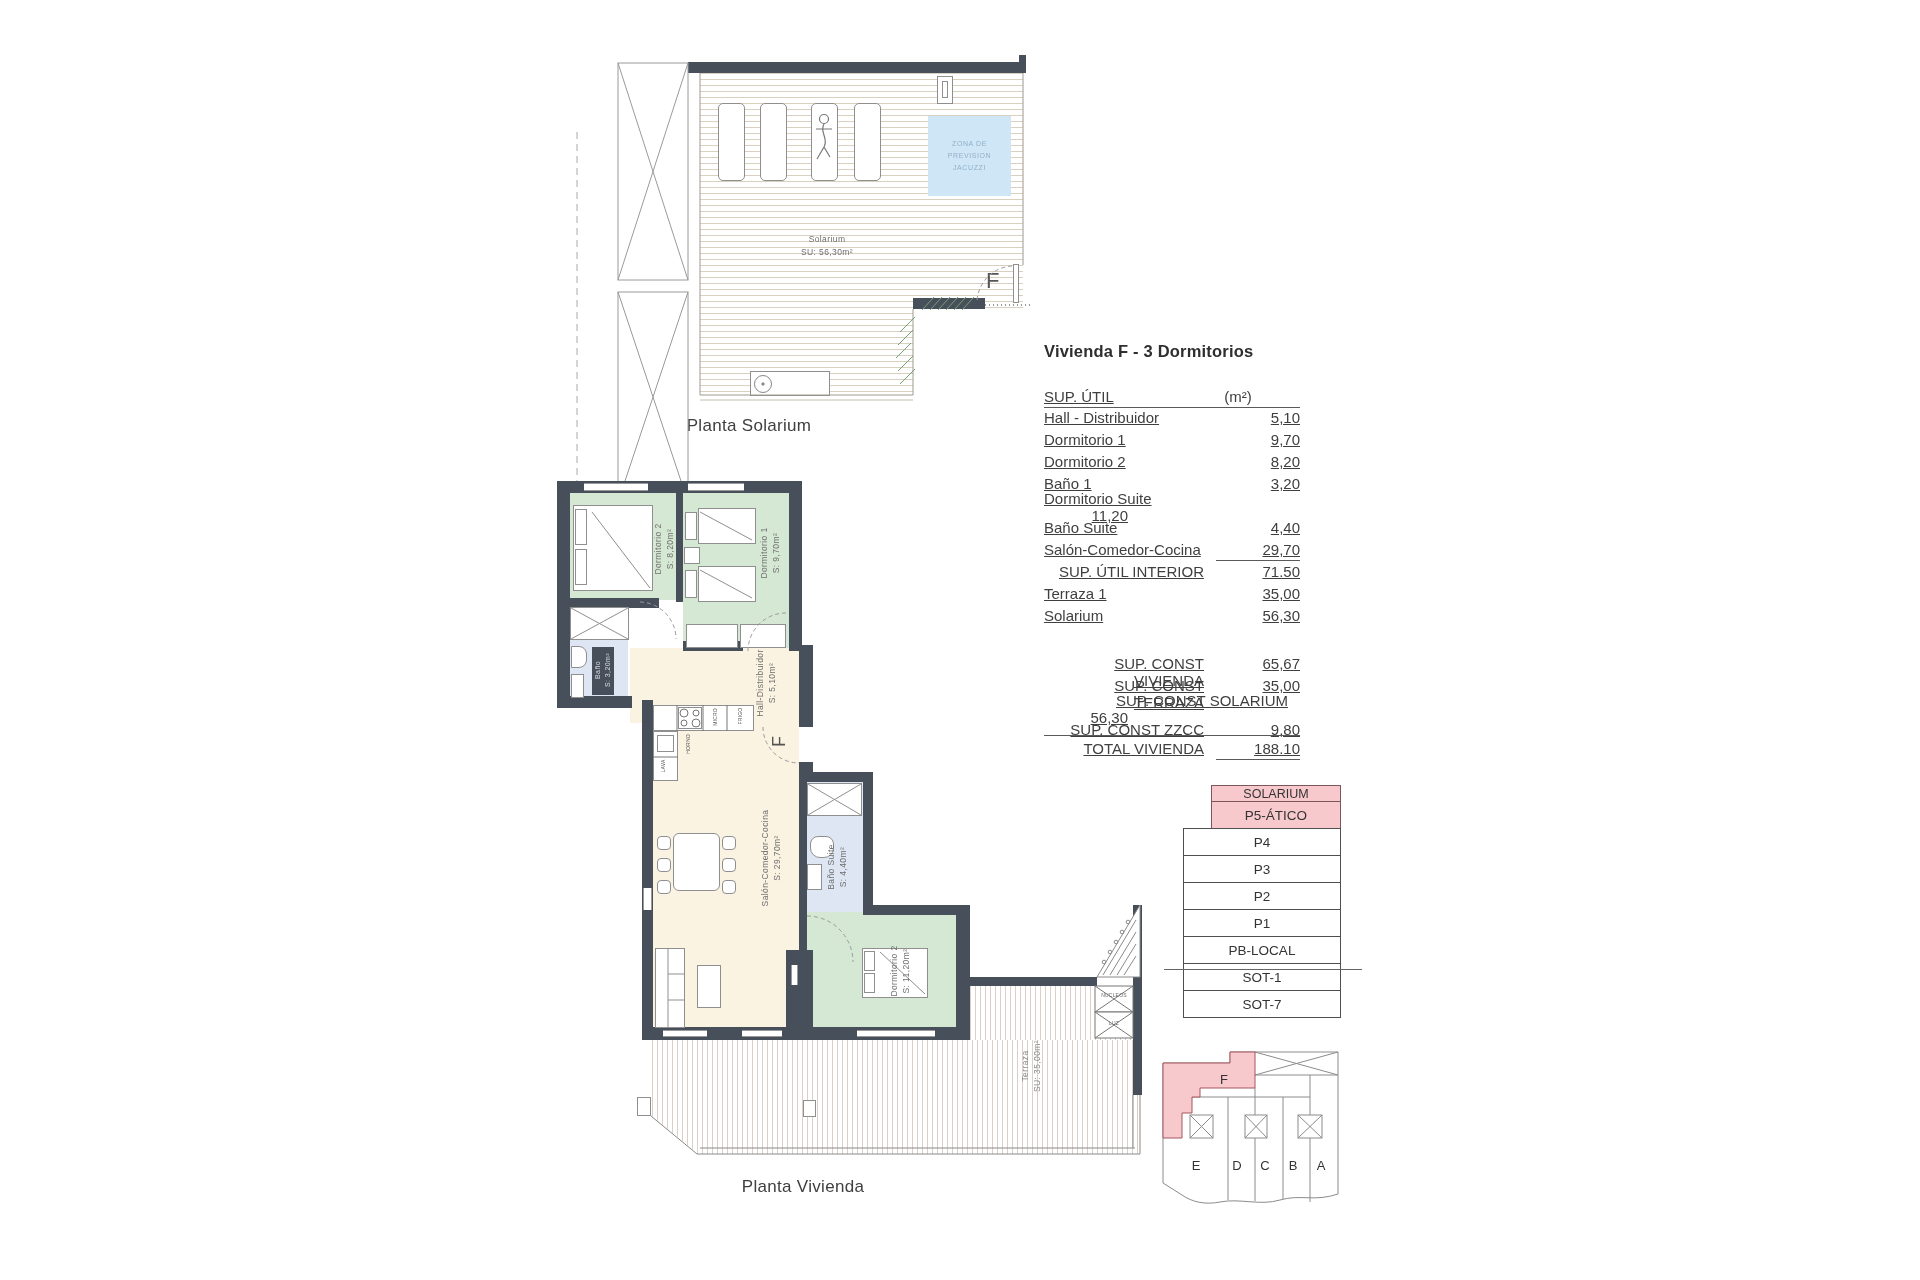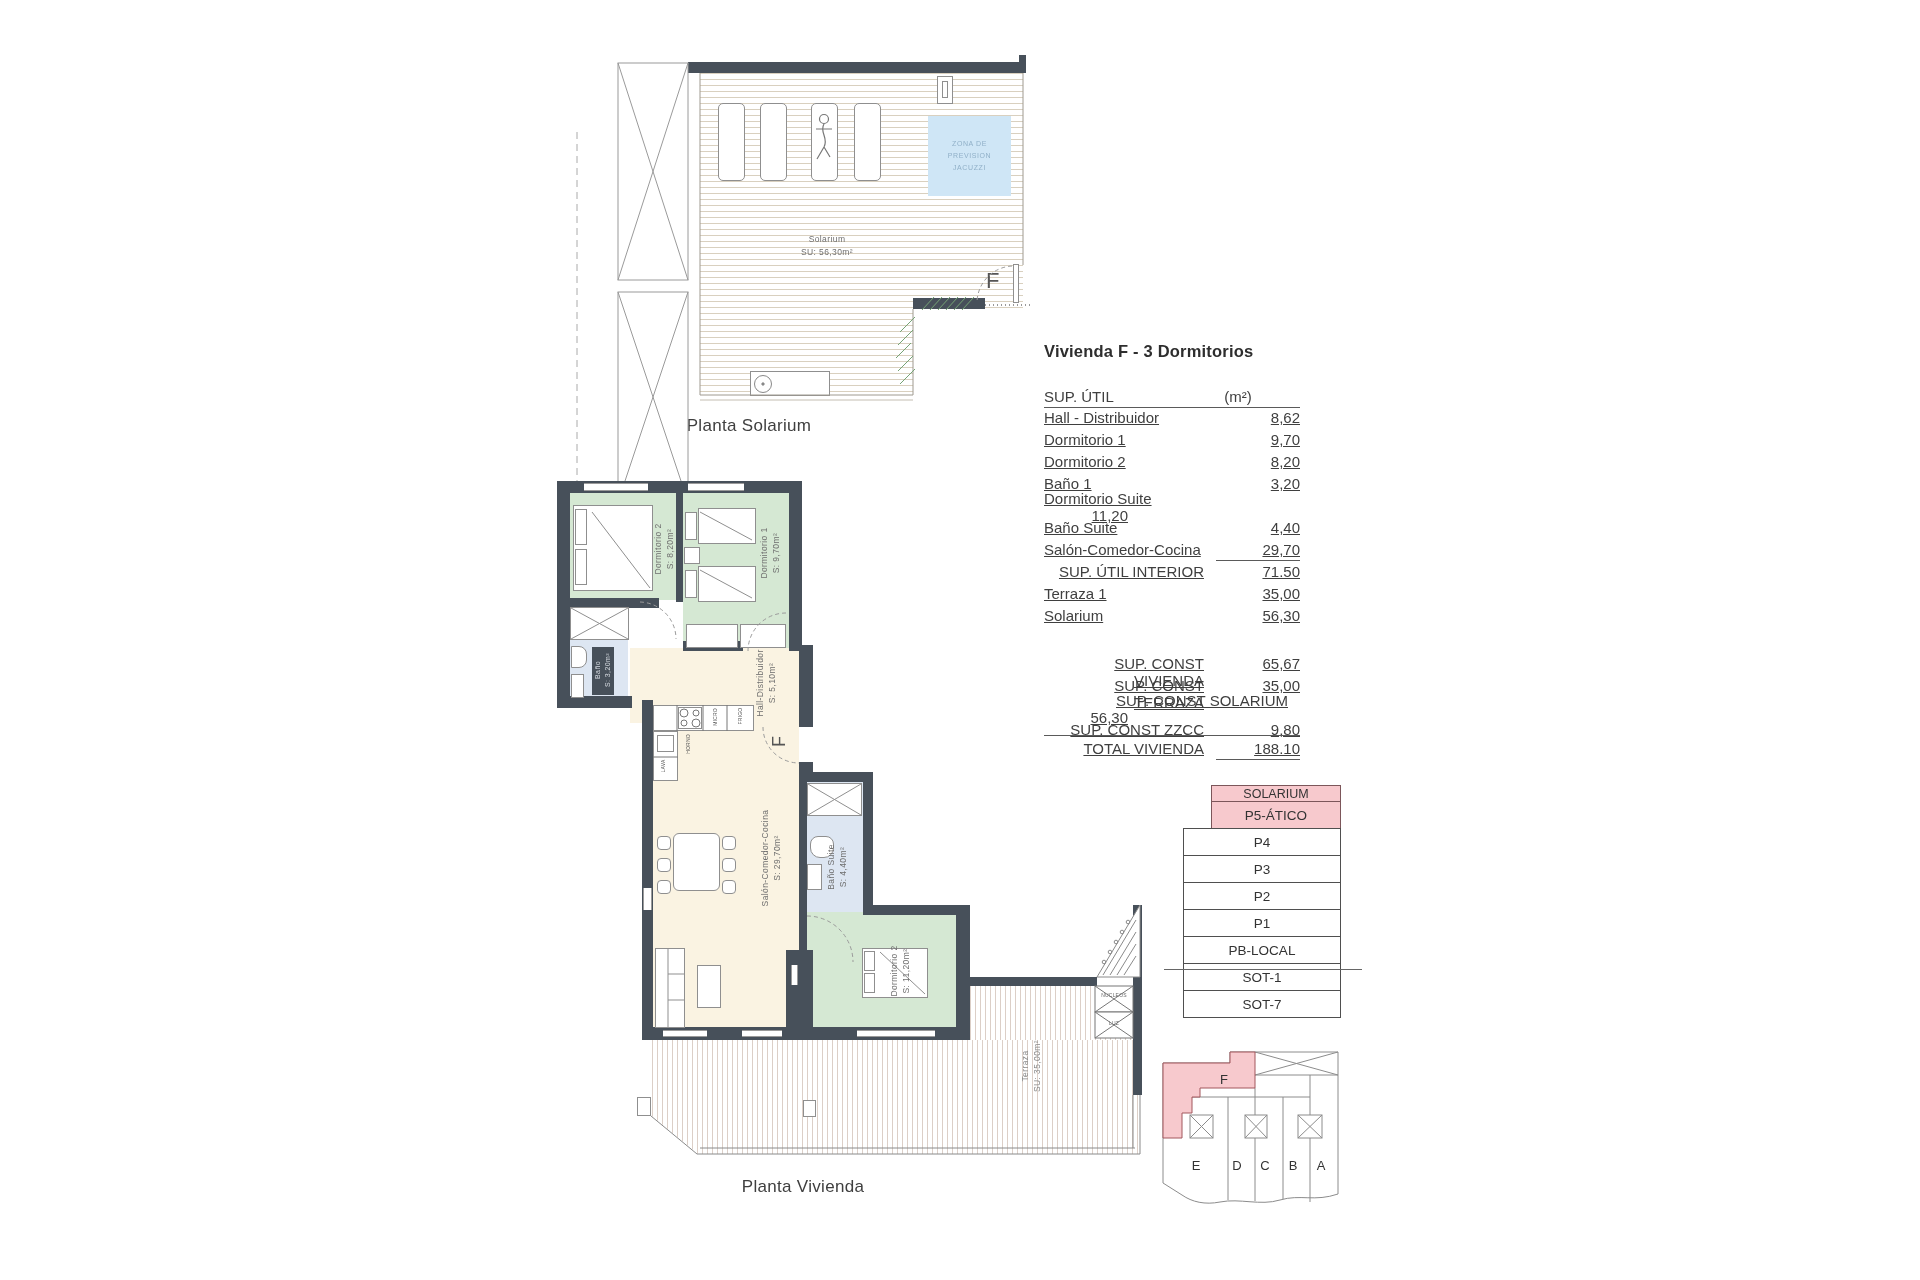--- a/index.html
+++ b/index.html
@@ -19,21 +19,21 @@
   .caption{position:absolute;font-size:17px;color:#3f3f3f;text-align:center;letter-spacing:.3px;}
   .deck{position:absolute;background:
         repeating-linear-gradient(to bottom,#d9d0bf 0,#d9d0bf 1px,rgba(0,0,0,0) 1px,rgba(0,0,0,0) 6px);}
   .thatch{position:absolute;background:
         repeating-linear-gradient(to right,#dccfc7 0,#dccfc7 1px,rgba(0,0,0,0) 1px,rgba(0,0,0,0) 5px);}
   .jacuzzi{position:absolute;background:#cfe6f6;display:flex;flex-direction:column;align-items:center;justify-content:center;
         color:#90b0c8;font-size:7px;line-height:1.7;letter-spacing:.6px;}
   
   .atable{position:absolute;left:1044px;top:342px;width:256px;height:440px;color:#3f3f3f;font-size:15px;}
   .atable .title{position:absolute;left:0;top:0;font-size:16.5px;font-weight:bold;color:#2e2e2e;letter-spacing:.2px;}
-  .atable .hdr{position:absolute;left:0;top:46px;width:100%;height:18px;}
+  .atable .hdr{position:absolute;left:0;top:46px;width:100%;height:18px;text-decoration:underline;}
   .atable .hdr .hu{position:absolute;left:172px;width:44px;text-align:center;}
   .atable .hline{position:absolute;left:0;top:65px;width:256px;height:1px;background:#5a5a5a;}
   .arow{position:absolute;left:0;width:256px;height:20px;display:flex;justify-content:center;text-decoration:underline;}
   .arow .lab{flex:1;}
   .arow .val{width:84px;text-align:right;}
   .arow.rlab .lab{text-align:right;padding-right:12px;}
   .arow .val.u{border-bottom:1px solid #5a5a5a;padding-bottom:2px;height:17px;}
   .atable .fline{position:absolute;left:0;top:393px;width:256px;height:1px;background:#5a5a5a;}
   
   .stack{position:absolute;left:1183px;top:785px;width:160px;font-size:13.5px;color:#333;}
@@ -303,21 +303,21 @@
   <div class="atable">
     <div class="title">Vivienda F - 3 Dormitorios</div>
     <div class="hdr">
       <span>SUP. ÚTIL</span>
       <span class="hu">(m²)</span>
     </div>
     <div class="hline"></div>
 
     <div class="arow" style="top:67px;">
         <span class="lab">Hall - Distribuidor</span>
-        <span class="val">8,62</span>
+        <span class="val">5,10</span>
       </div>
     <div class="arow" style="top:89px;">
         <span class="lab">Dormitorio 1</span>
         <span class="val">9,70</span>
       </div>
     <div class="arow" style="top:111px;">
         <span class="lab">Dormitorio 2</span>
         <span class="val">8,20</span>
       </div>
     <div class="arow" style="top:133px;">

